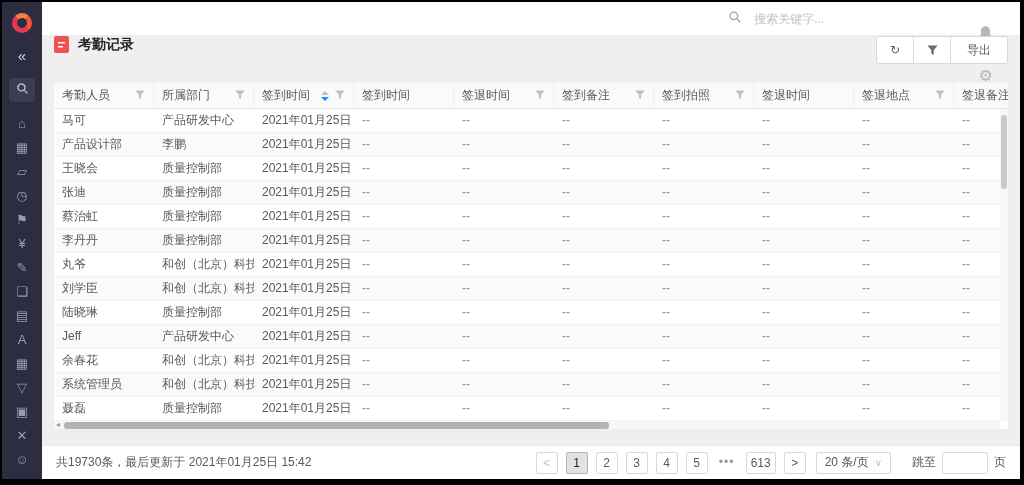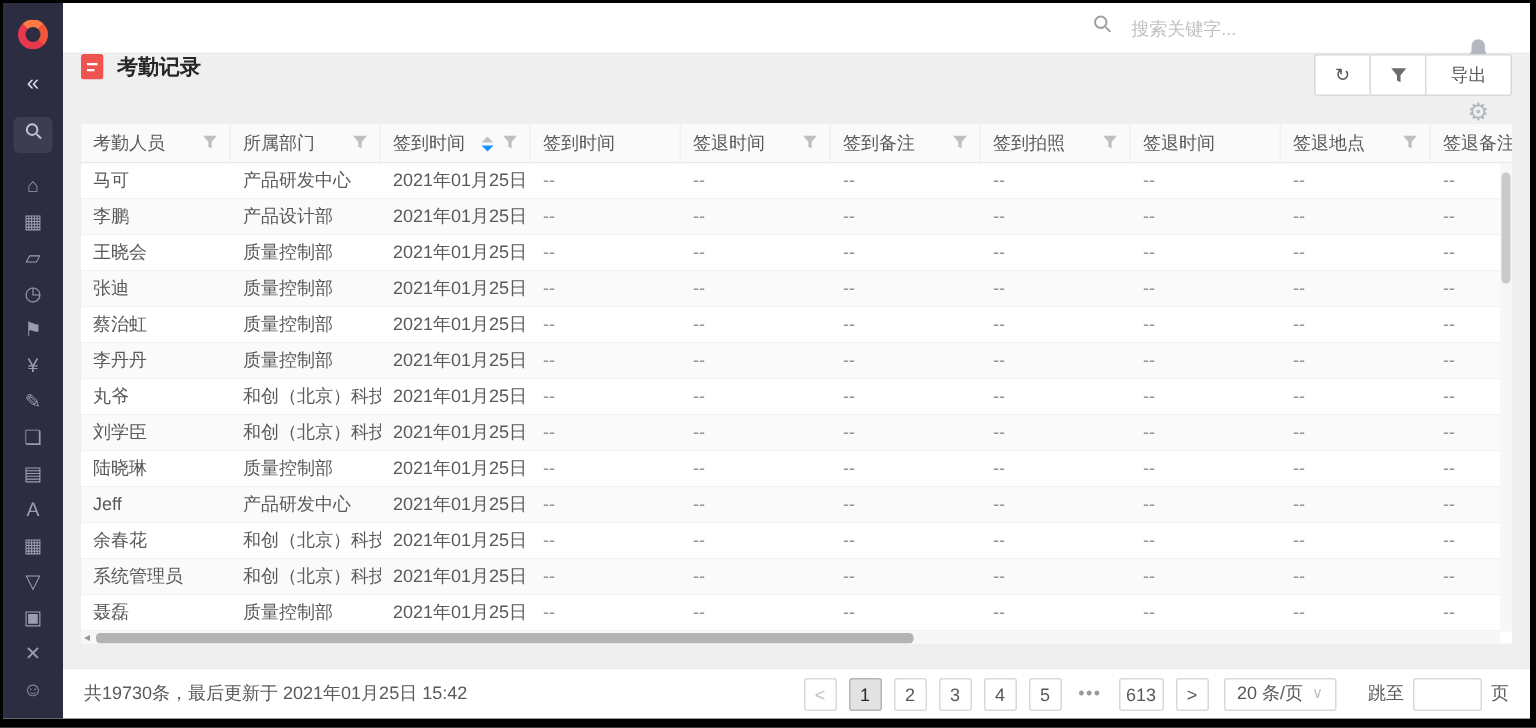--- a/index.html
+++ b/index.html
@@ -267,22 +267,22 @@
               <div class="td">2021年01月25日 00:00</div>
               <div class="td dash">--</div>
               <div class="td dash">--</div>
               <div class="td dash">--</div>
               <div class="td dash">--</div>
               <div class="td dash">--</div>
               <div class="td dash">--</div>
               <div class="td dash">--</div>
             </div>
             <div class="tr alt">
+              <div class="td">产品设计部</div>
               <div class="td">李鹏</div>
-              <div class="td">产品设计部</div>
               <div class="td">2021年01月25日 00:00</div>
               <div class="td dash">--</div>
               <div class="td dash">--</div>
               <div class="td dash">--</div>
               <div class="td dash">--</div>
               <div class="td dash">--</div>
               <div class="td dash">--</div>
               <div class="td dash">--</div>
             </div>
             <div class="tr">

